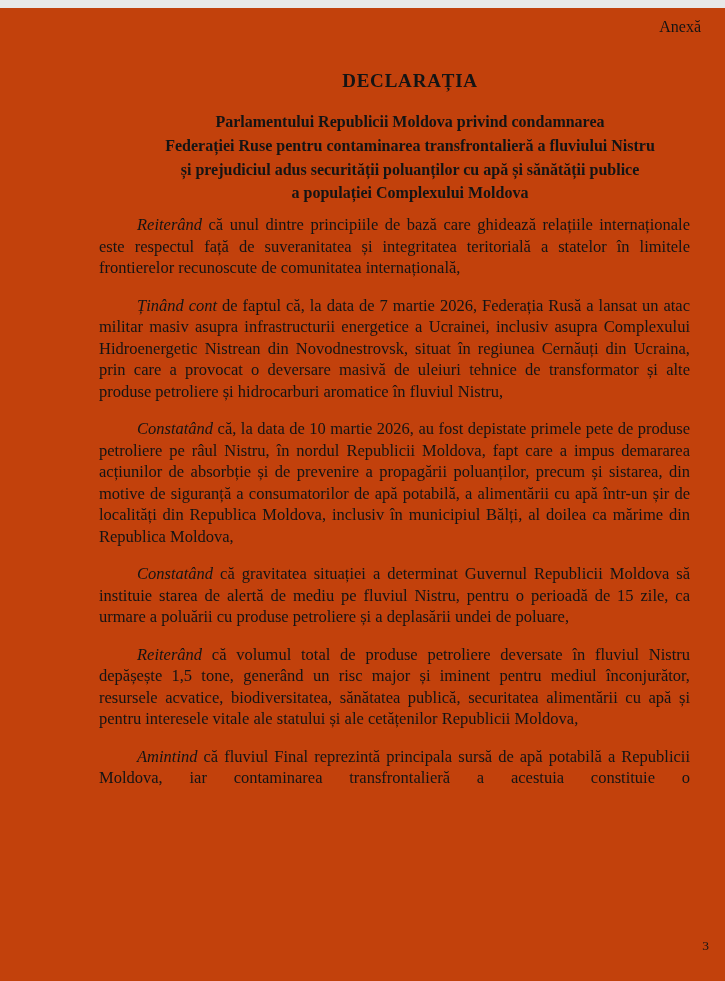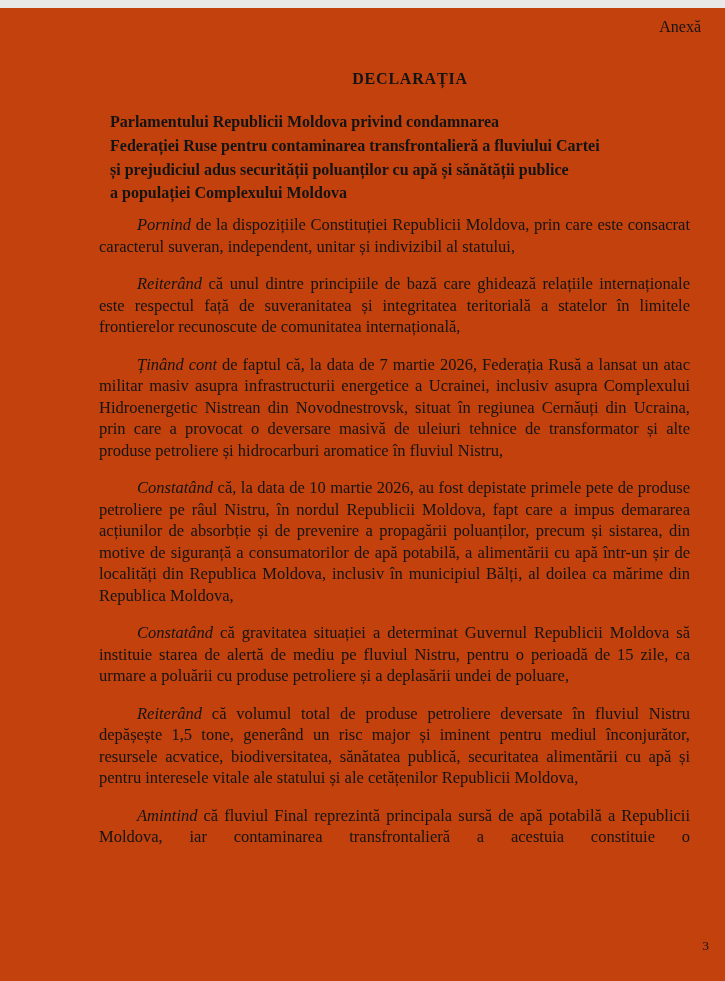--- a/index.html
+++ b/index.html
@@ -20,28 +20,29 @@
     right: 24px;
     font-size: 16px;
   }
   .doc-title {
     position: absolute;
     top: 62px;
     left: 110px;
     width: 600px;
     text-align: center;
     font-weight: bold;
-    font-size: 16px;
+    font-size: 19px;
     letter-spacing: 0.8px;
   }
   .doc-subtitle {
     position: absolute;
     top: 102px;
     left: 110px;
     width: 600px;
+    text-align: center;
     font-weight: bold;
     font-size: 16px;
     line-height: 23.8px;
   }
   .doc-body {
     position: absolute;
     top: 206px;
     left: 99px;
     width: 591px;
     font-size: 16.5px;
@@ -65,27 +66,26 @@
 <body>
 
 <div class="page">
 
   <div class="annex">Anexă</div>
 
   <div class="doc-title">DECLARAȚIA</div>
 
   <div class="doc-subtitle">
     <div>Parlamentului Republicii Moldova privind condamnarea</div>
-    <div>Federației Ruse pentru contaminarea transfrontalieră a fluviului Cartei</div>
+    <div>Federației Ruse pentru contaminarea transfrontalieră a fluviului Nistru</div>
     <div>și prejudiciul adus securității poluanților cu apă și sănătății publice</div>
     <div>a populației Complexului Moldova</div>
   </div>
 
   <div class="doc-body">
-    <p class="para"><span class="lead">Pornind</span><span> de la dispozițiile Constituției Republicii Moldova, prin care este consacrat caracterul suveran, independent, unitar și indivizibil al statului,</span></p>
     <p class="para"><span class="lead">Reiterând</span><span> că unul dintre principiile de bază care ghidează relațiile internaționale este respectul față de suveranitatea și integritatea teritorială a statelor în limitele frontierelor recunoscute de comunitatea internațională,</span></p>
     <p class="para"><span class="lead">Ținând cont</span><span> de faptul că, la data de 7 martie 2026, Federația Rusă a lansat un atac militar masiv asupra infrastructurii energetice a Ucrainei, inclusiv asupra Complexului Hidroenergetic Nistrean din Novodnestrovsk, situat în regiunea Cernăuți din Ucraina, prin care a provocat o deversare masivă de uleiuri tehnice de transformator și alte produse petroliere și hidrocarburi aromatice în fluviul Nistru,</span></p>
     <p class="para"><span class="lead">Constatând</span><span> că, la data de 10 martie 2026, au fost depistate primele pete de produse petroliere pe râul Nistru, în nordul Republicii Moldova, fapt care a impus demararea acțiunilor de absorbție și de prevenire a propagării poluanților, precum și sistarea, din motive de siguranță a consumatorilor de apă potabilă, a alimentării cu apă într-un șir de localități din Republica Moldova, inclusiv în municipiul Bălți, al doilea ca mărime din Republica Moldova,</span></p>
     <p class="para"><span class="lead">Constatând</span><span> că gravitatea situației a determinat Guvernul Republicii Moldova să instituie starea de alertă de mediu pe fluviul Nistru, pentru o perioadă de 15 zile, ca urmare a poluării cu produse petroliere și a deplasării undei de poluare,</span></p>
     <p class="para"><span class="lead">Reiterând</span><span> că volumul total de produse petroliere deversate în fluviul Nistru depășește 1,5 tone, generând un risc major și iminent pentru mediul înconjurător, resursele acvatice, biodiversitatea, sănătatea publică, securitatea alimentării cu apă și pentru interesele vitale ale statului și ale cetățenilor Republicii Moldova,</span></p>
     <p class="para continued"><span class="lead">Amintind</span><span> că fluviul Final reprezintă principala sursă de apă potabilă a Republicii Moldova, iar contaminarea transfrontalieră a acestuia constituie o</span></p>
   </div>
 
   <div class="page-number">3</div>
 

